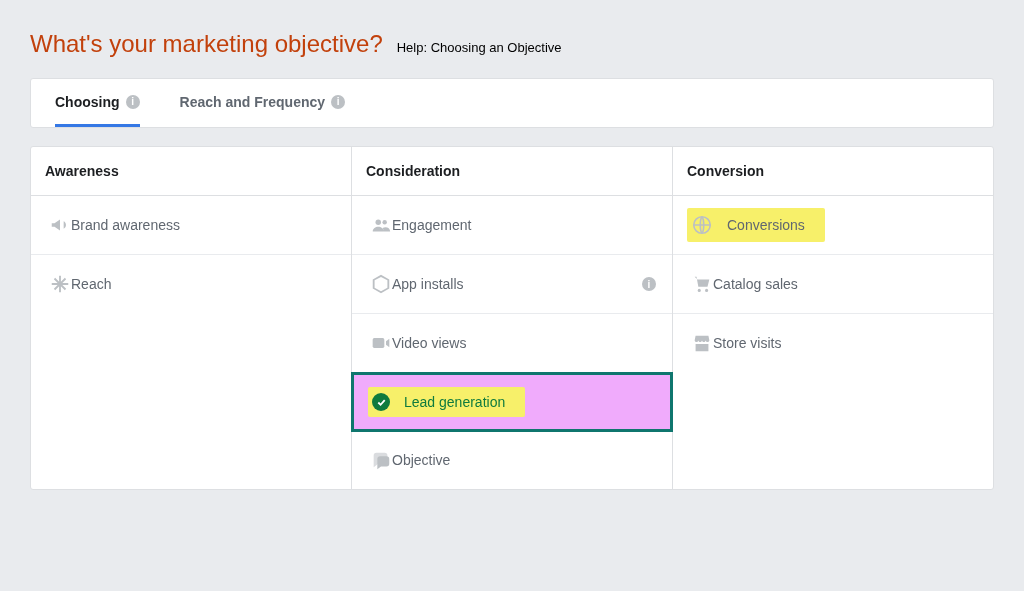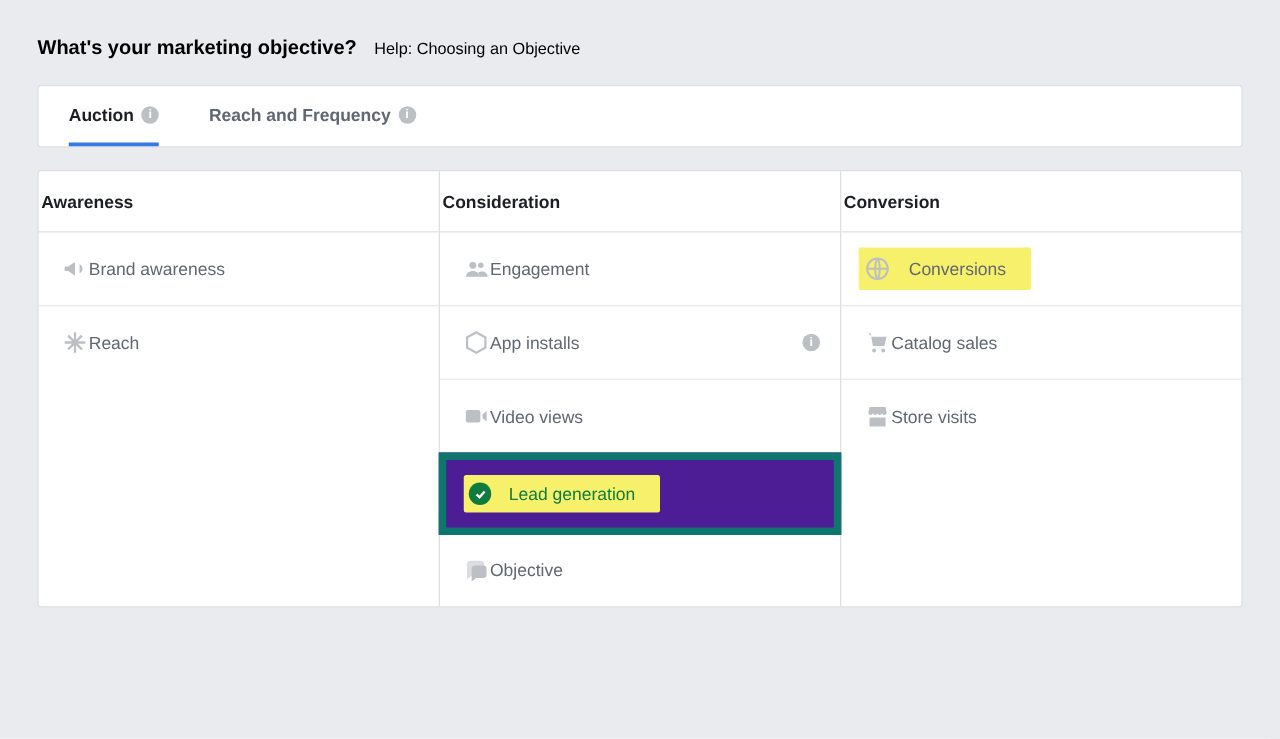--- a/index.html
+++ b/index.html
@@ -14,23 +14,23 @@
     .page {
       padding: 30px;
     }
     .header-row {
       display: flex;
       align-items: baseline;
       gap: 14px;
       margin-bottom: 20px;
     }
     .title {
-      font-size: 16px;
-      font-weight: 700;
-      color: #000000;
+      font-size: 24px;
+      font-weight: 400;
+      color: #c2410c;
     }
     .help-link {
       font-size: 13px;
       color: #000000;
       cursor: pointer;
     }
     .tabs {
       background: #fff;
       border: 1px solid #dddfe2;
       border-radius: 3px;
@@ -74,21 +74,21 @@
       border: 1px solid #dddfe2;
       border-radius: 3px;
       display: flex;
     }
     .col {
       flex: 1;
       min-width: 0;
     }
     .col + .col { border-left: 1px solid #dddfe2; }
     .col-header {
-      padding: 16px 2px;
+      padding: 16px 14px;
       font-size: 14px;
       font-weight: 700;
       color: #1c1e21;
       border-bottom: 1px solid #dddfe2;
     }
     .option {
       display: flex;
       align-items: center;
       padding: 18px;
       border-bottom: 1px solid #e9ebee;
@@ -101,22 +101,22 @@
     .option .icon {
       width: 22px;
       height: 22px;
       display: inline-flex;
       align-items: center;
       justify-content: center;
       color: #bcc0c4;
       flex: 0 0 22px;
     }
     .option.selected {
-      border: 6px solid #0f766e;
-      background: #4c1d95;
+      border: 3px solid #0f766e;
+      background: #f0abfc;
       margin: -1px;
       text-align: center;
     }
     .option.selected .label { color: #0f7b3e; font-weight: 500; }
     .highlight-inner {
       background: #f7f06a;
       display: inline-flex;
       align-items: center;
       gap: 14px;
       padding: 6px 20px 6px 4px;
@@ -142,21 +142,21 @@
 
 <div class="page">
 
   <div class="header-row">
     <div class="title">What's your marketing objective?</div>
     <div class="help-link">Help: Choosing an Objective</div>
   </div>
 
   <div class="tabs">
     <div class="tab active">
-      <span>Auction</span>
+      <span>Choosing</span>
       <span class="info-dot">i</span>
     </div>
     <div class="tab">
       <span>Reach and Frequency</span>
       <span class="info-dot">i</span>
     </div>
   </div>
 
   <div class="grid">
 

